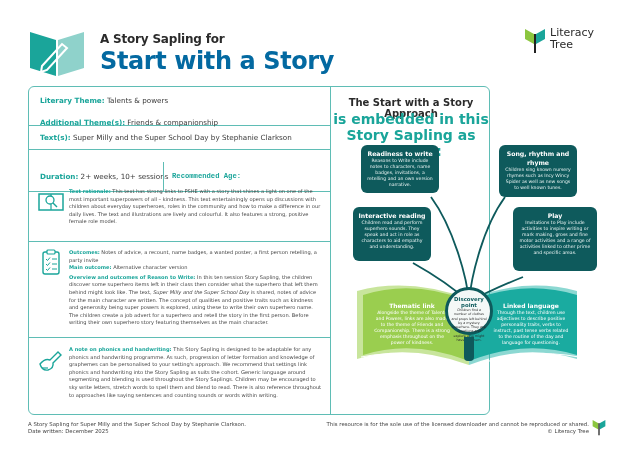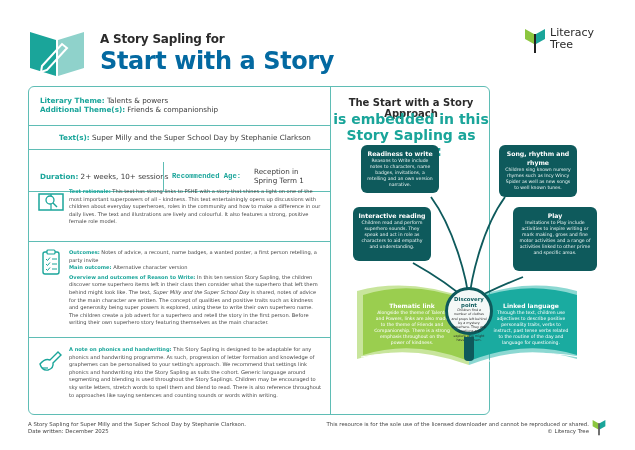--- a/index.html
+++ b/index.html
@@ -14,21 +14,21 @@
   .brand-text { position: absolute; left: 26px; top: 1px; font-family: "DejaVu Sans", sans-serif; font-size: 11px; line-height: 12px; color: #2b2b2b; font-weight: normal; }
 
   .frame { position: absolute; left: 28px; top: 86px; width: 462px; height: 329px; border: 1.5px solid #5fbdb5; border-radius: 6px; }
   .left { position: absolute; left: 0; top: 0; width: 302px; height: 100%; border-right: 1.5px solid #5fbdb5; }
   .row { position: absolute; left: 0; width: 100%; border-bottom: 1.5px solid #5fbdb5; }
   .lbl { color: #1aa59a; font-weight: bold; }
   .small { font-size: 7.2px; line-height: 9.4px; }
   .tiny { font-size: 5.1px; line-height: 7.6px; color: #444; }
 
   .r1 { top: 0; height: 39px; padding: 9px 0 0 11px; }
-  .r2 { top: 39px; height: 24px; padding: 7px 0 0 11px; text-align: center; }
+  .r2 { top: 39px; height: 24px; padding: 7px 0 0 11px; }
   .r3 { top: 63px; height: 30px; margin-top: 12px; }
   .r3 .dur { position: absolute; left: 11px; top: 10px; }
   .r3 .split { position: absolute; left: 134px; top: 0; height: 100%; border-left: 1.5px solid #5fbdb5; }
   .r3 .age-l { position: absolute; left: 143px; top: 10px; font-family: Liberation Mono, monospace; }
   .r3 .age-v { position: absolute; left: 225px; top: 5px; width: 70px; }
   .r4 { top: 93px; height: 62px; }
   .r5 { top: 155px; height: 96px; }
   .r6 { top: 251px; height: 76px; border-bottom: none; }
   .ico { position: absolute; left: 8px; width: 28px; height: 28px; }
   .txt { position: absolute; left: 40px; right: 6px; }
@@ -72,30 +72,29 @@
       <div>Literacy</div>
       <div>Tree</div>
     </div>
   </div>
 </div>
 
 <div class="frame">
   <div class="left">
     <div class="row r1 small">
       <div><span class="lbl">Literary Theme:</span><span> Talents &amp; powers</span></div>
-      <div style="margin-top:0"><span class="lbl">Additional Theme(s):</span><span> Friends &amp; companionship</span></div>
+      <div style="margin-top:13px"><span class="lbl">Additional Theme(s):</span><span> Friends &amp; companionship</span></div>
     </div>
     <div class="row r2 small">
       <span class="lbl">Text(s):</span><span> Super Milly and the Super School Day by Stephanie Clarkson</span>
     </div>
     <div class="row r3 small">
       <div class="dur"><span class="lbl">Duration:</span><span> 2+ weeks, 10+ sessions</span></div>
       <div class="split"></div>
       <div class="age-l lbl">Recommended Age:</div>
-      <div class="age-v">Reception in Spring Term 1</div>
     </div>
 
     <div class="row r4">
       <svg class="ico" style="top:8px" viewBox="0 0 28 28">
         <rect x="2" y="6" width="24" height="16" fill="none" stroke="#1aa59a" stroke-width="1.5"></rect>
         <line x1="14" y1="6" x2="14" y2="22" stroke="#1aa59a" stroke-width="1.2"></line>
         <circle cx="13" cy="12" r="4" fill="#fff" stroke="#1aa59a" stroke-width="1.3"></circle>
         <line x1="16" y1="15" x2="20" y2="19" stroke="#1aa59a" stroke-width="1.5"></line>
       </svg>
       <div class="txt tiny" style="top:8px">

